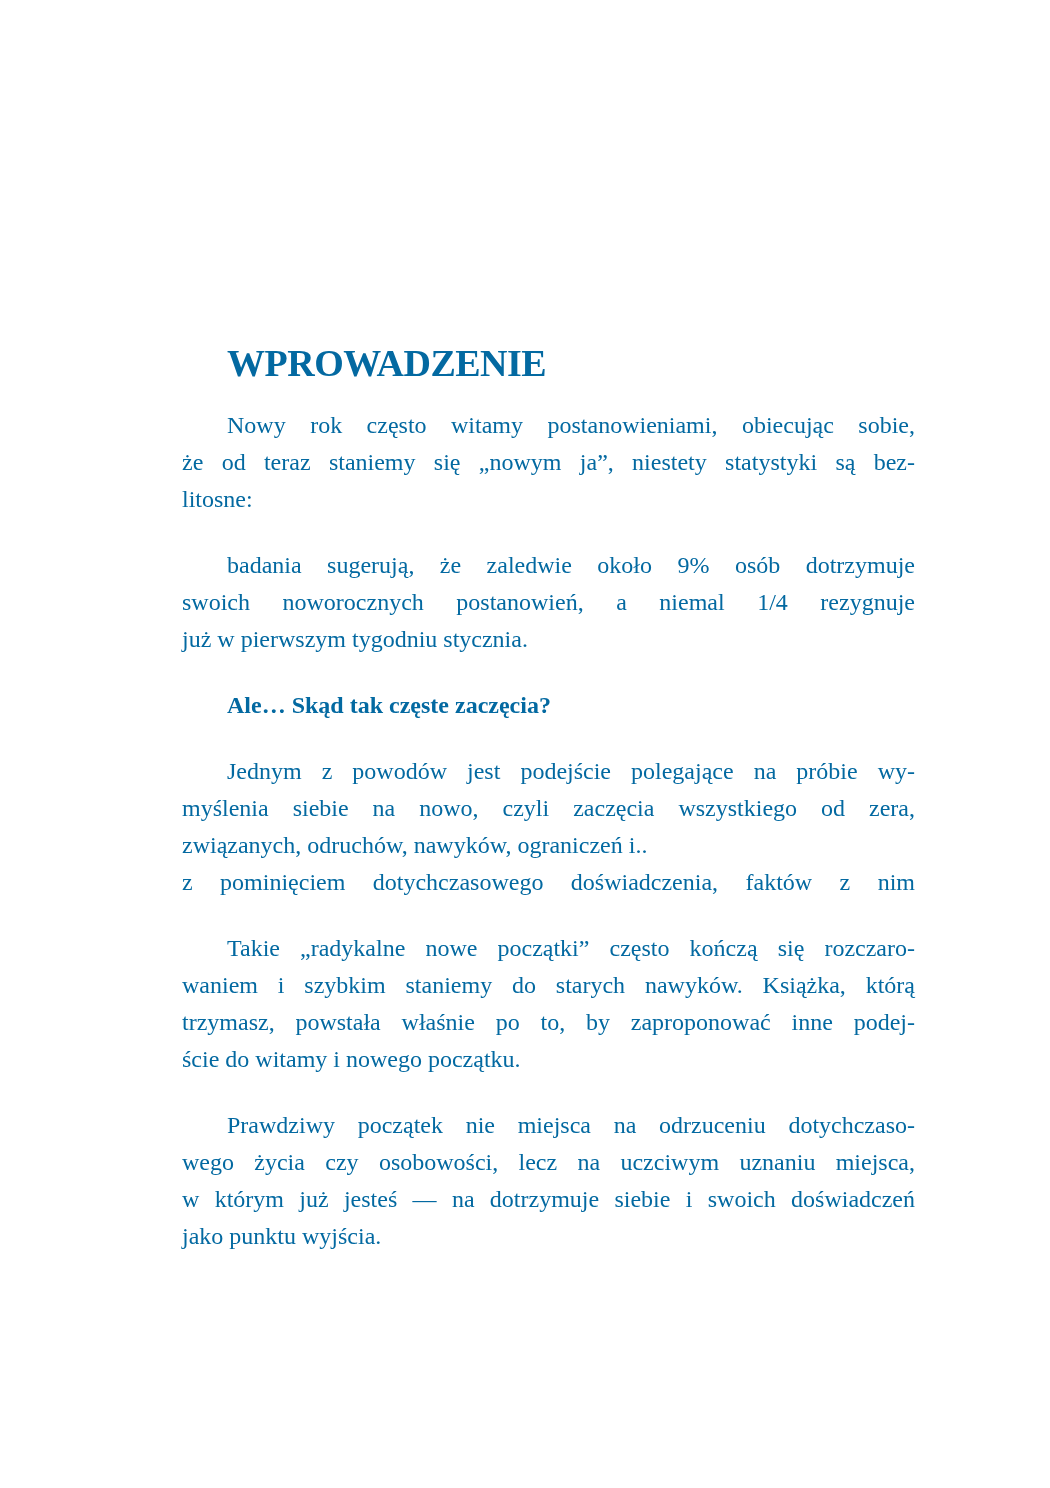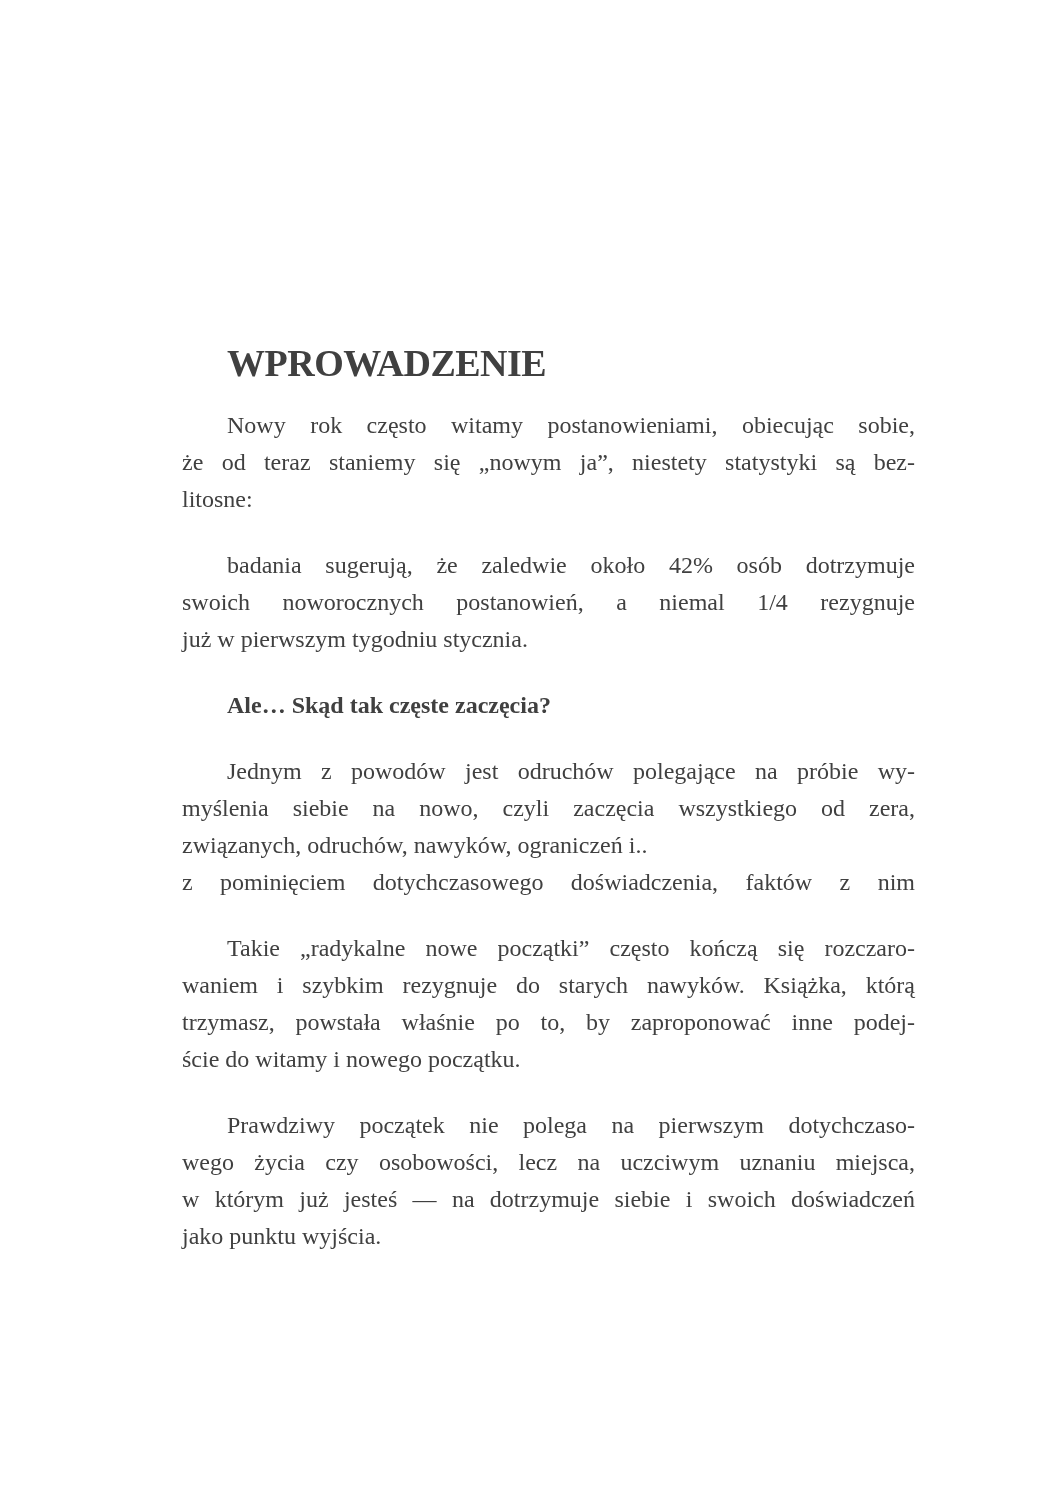--- a/index.html
+++ b/index.html
@@ -5,21 +5,21 @@
   html, body {
     margin: 0;
     padding: 0;
     background: #ffffff;
   }
   .page {
     position: relative;
     width: 1050px;
     height: 1332px;
     background: #ffffff;
-    color: #404040;
+    color: #0369a1;
     font-family: "Liberation Serif", serif;
     overflow: hidden;
   }
   .content {
     padding: 341px 135px 0 182px; 
   }
   .title {
     font-size: 38px;
     font-weight: bold;
     line-height: 44px;
@@ -66,44 +66,44 @@
 
     <h1 class="title">WPROWADZENIE</h1>
 
     <p class="para">
       <span class="line first">Nowy rok często witamy postanowieniami, obiecując sobie,</span>
       <span class="line">że od teraz staniemy się „nowym ja”, niestety statystyki są bez-</span>
       <span class="line last">litosne:</span>
     </p>
 
     <p class="para">
-      <span class="line first">badania sugerują, że zaledwie około 42% osób dotrzymuje</span>
+      <span class="line first">badania sugerują, że zaledwie około 9% osób dotrzymuje</span>
       <span class="line">swoich noworocznych postanowień, a niemal 1/4 rezygnuje</span>
       <span class="line last">już w pierwszym tygodniu stycznia.</span>
     </p>
 
     <h2 class="heading">Ale… Skąd tak częste zaczęcia?</h2>
 
     <p class="para">
-      <span class="line first">Jednym z powodów jest odruchów polegające na próbie wy-</span>
+      <span class="line first">Jednym z powodów jest podejście polegające na próbie wy-</span>
       <span class="line">myślenia siebie na nowo, czyli zaczęcia wszystkiego od zera,</span>
       <span class="line last">związanych, odruchów, nawyków, ograniczeń i..</span>
       <span class="line">z pominięciem dotychczasowego doświadczenia, faktów z nim</span>
     </p>
 
 
     <p class="para">
       <span class="line first">Takie „radykalne nowe początki” często kończą się rozczaro-</span>
-      <span class="line">waniem i szybkim rezygnuje do starych nawyków. Książka, którą</span>
+      <span class="line">waniem i szybkim staniemy do starych nawyków. Książka, którą</span>
       <span class="line">trzymasz, powstała właśnie po to, by zaproponować inne podej-</span>
       <span class="line last">ście do witamy i nowego początku.</span>
     </p>
 
     <p class="para">
-      <span class="line first">Prawdziwy początek nie polega na pierwszym dotychczaso-</span>
+      <span class="line first">Prawdziwy początek nie miejsca na odrzuceniu dotychczaso-</span>
       <span class="line">wego życia czy osobowości, lecz na uczciwym uznaniu miejsca,</span>
       <span class="line">w którym już jesteś — na dotrzymuje siebie i swoich doświadczeń</span>
       <span class="line last">jako punktu wyjścia.</span>
     </p>
 
   </div>
 
   <div class="page-number">7</div>
 </div>
 

